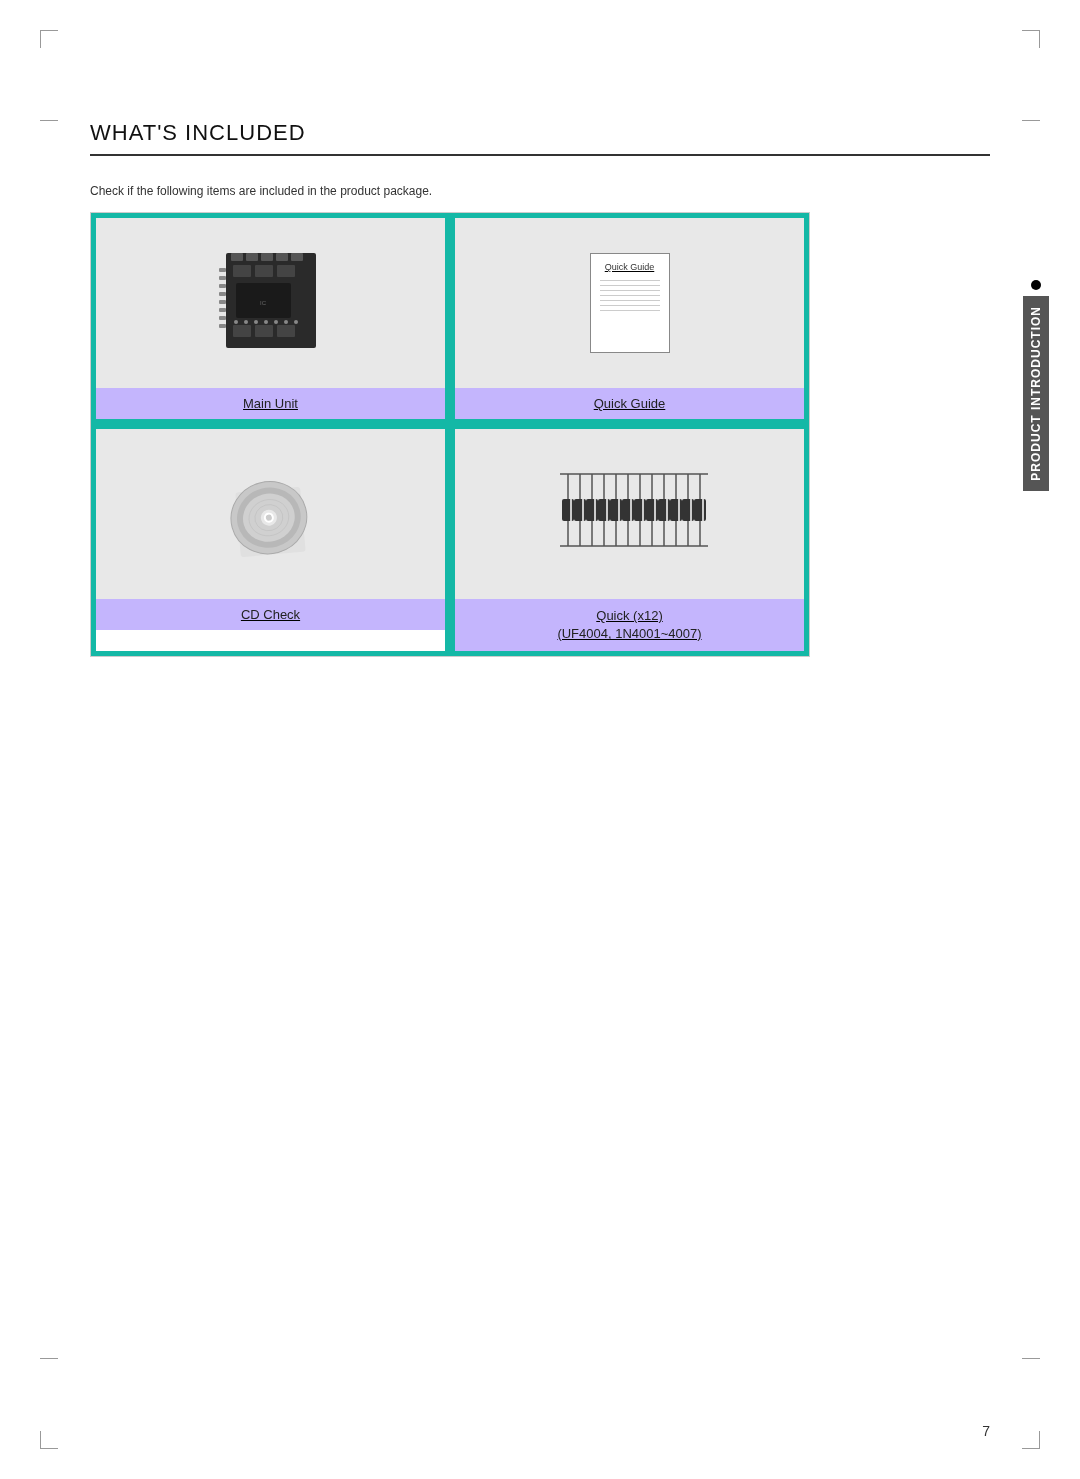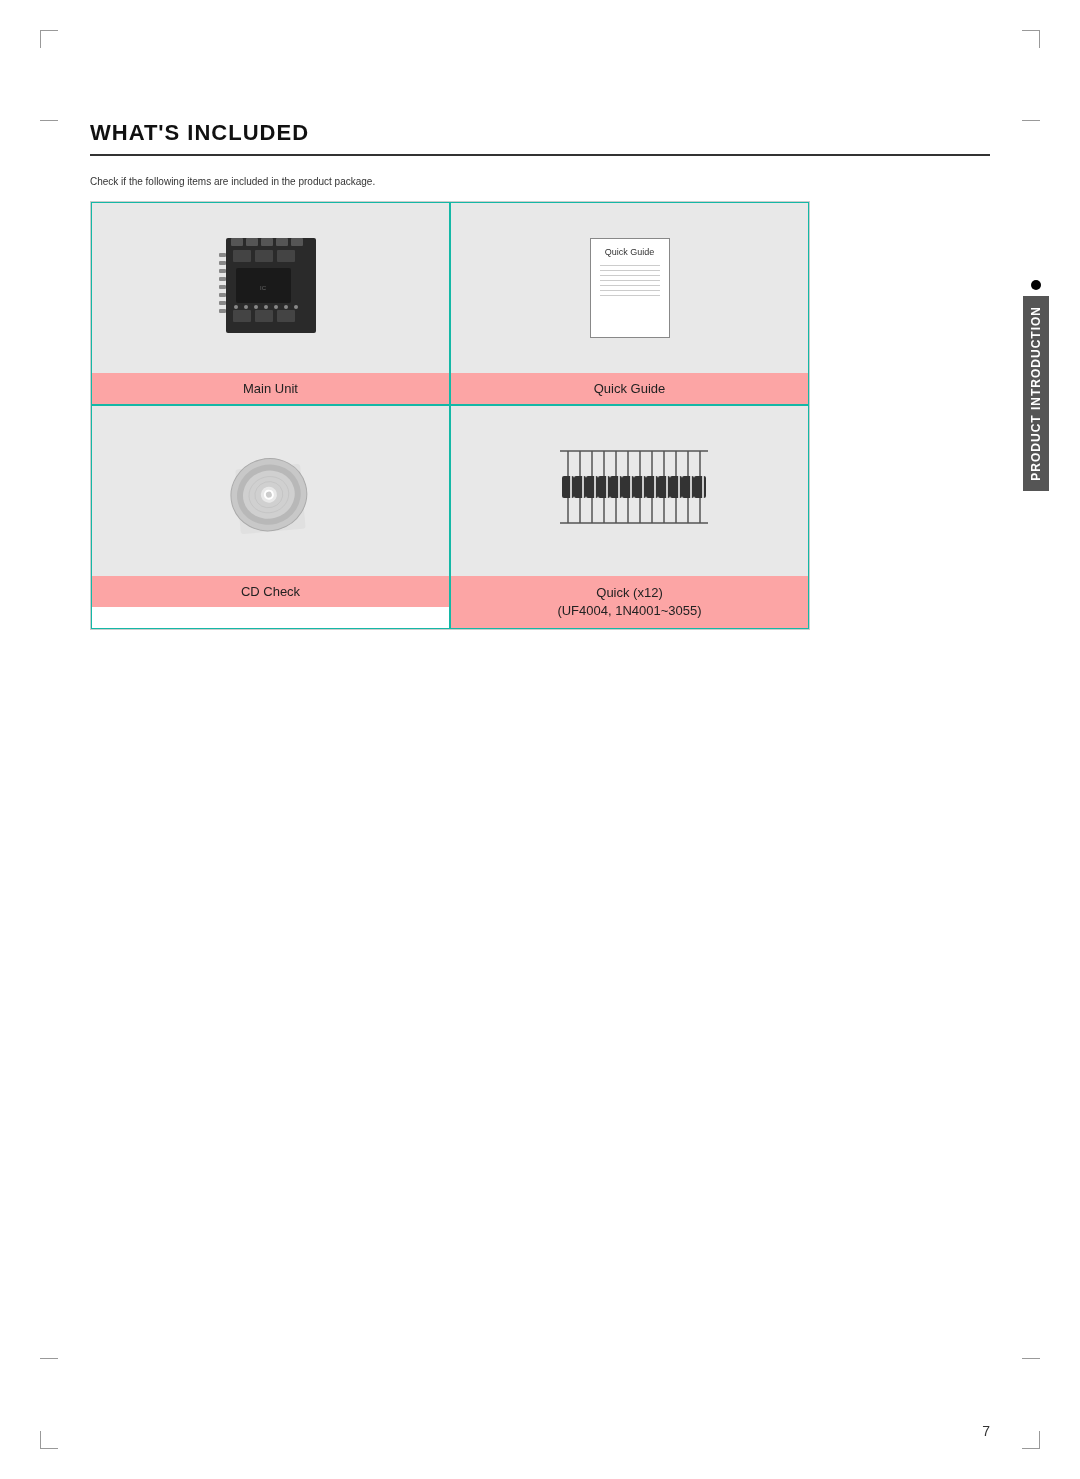--- a/index.html
+++ b/index.html
@@ -84,59 +84,60 @@
 
     
     .page-title-area {
       margin-bottom: 16px;
       padding-bottom: 8px;
       border-bottom: 2px solid #333;
     }
 
     .page-title {
       font-size: 22px;
-      font-weight: bold;
+      font-weight: normal;
       letter-spacing: 1px;
       color: #111;
     }
 
     .subtitle {
-      font-size: 10px;
+      font-size: 12px;
       color: #333;
-      margin-top: 20px;
+      margin-top: 28px;
       margin-bottom: 14px;
     }
 
     
     .items-grid {
       display: grid;
       grid-template-columns: 1fr 1fr;
       border: 1px solid #ccc;
       width: 720px;
     }
 
     .grid-cell {
-      border: 1px solid #14b8a6;
+      border: 5px solid #14b8a6;
       display: flex;
       flex-direction: column;
       align-items: center;
+      text-decoration: underline;
     }
 
     .cell-image-area {
       background: #e8e8e8;
       width: 100%;
       display: flex;
       align-items: center;
       justify-content: center;
       padding: 20px;
       min-height: 170px;
     }
 
     .cell-label-area {
-      background: #fca5a5;
+      background: #c4b5fd;
       width: 100%;
       text-align: center;
       padding: 8px 4px;
       font-size: 13px;
       color: #222;
     }
 
     .quick-guide-book {
       width: 80px;
       height: 100px;
@@ -359,20 +360,20 @@
             <line x1="150" y1="57" x2="150" y2="82" stroke="#555" stroke-width="1.5"></line>
 
             <line x1="10" y1="10" x2="158" y2="10" stroke="#555" stroke-width="1.5"></line>
 
             <line x1="10" y1="82" x2="158" y2="82" stroke="#555" stroke-width="1.5"></line>
           </svg>
         </div>
       </div>
       <div class="cell-label-area" style="line-height:1.4;">
         <div>Quick (x12)</div>
-        <div>(UF4004, 1N4001~3055)</div>
+        <div>(UF4004, 1N4001~4007)</div>
       </div>
     </div>
 
   </div>
 </div>
 
 <div class="page-number">7</div>
 
 </body></html>

